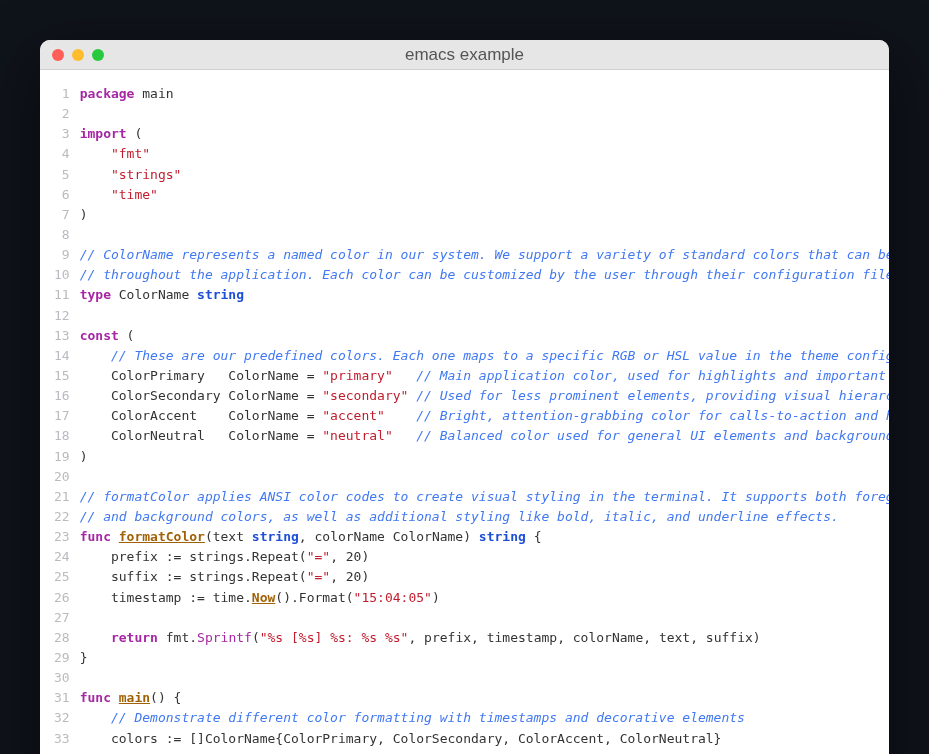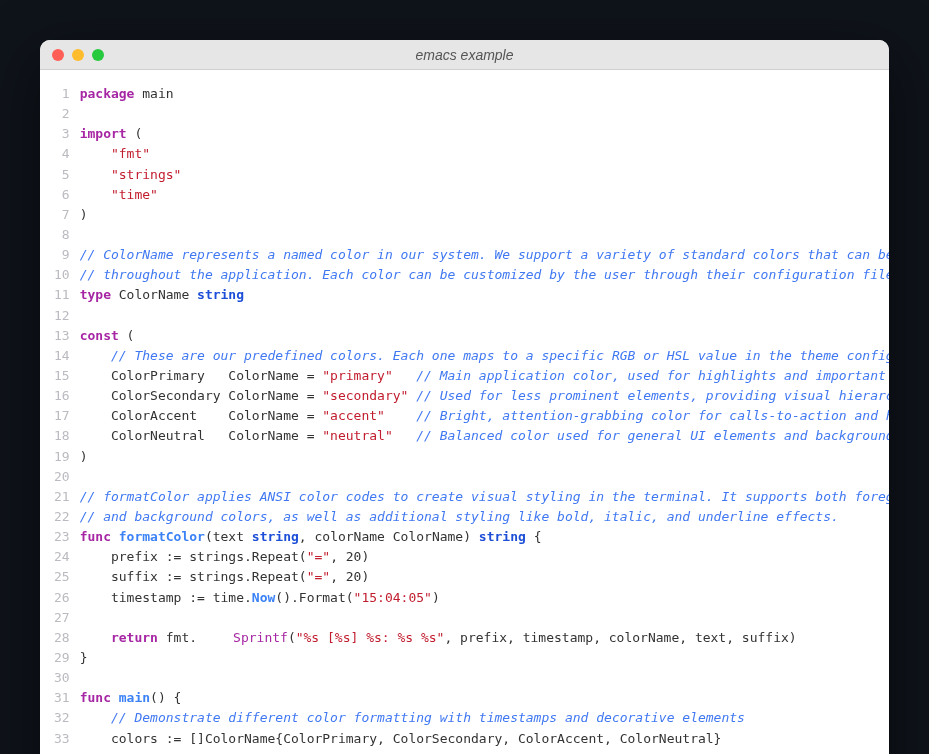--- a/index.html
+++ b/index.html
@@ -36,25 +36,24 @@
     height: 12px;
     border-radius: 50%;
   }
   .red    { background: #ff5f56; }
   .yellow { background: #ffbd2e; }
   .green  { background: #27c93f; }
   .title {
     position: absolute;
     left: 0; right: 0;
     text-align: center;
-    font-size: 14px;
+    font-size: 17px;
     color: #555;
     font-family: -apple-system, BlinkMacSystemFont, "Segoe UI", sans-serif;
     pointer-events: none;
-    font-style: italic;
   }
   .editor {
     display: flex;
     font-size: 13px;
     line-height: 1.55;
     padding: 14px 0 18px 0;
     background: #fff;
   }
   .gutter {
     color: #babac0;
@@ -67,22 +66,22 @@
     white-space: pre;
     flex: 1;
     color: #333;
     padding-right: 20px;
   }
   
   .kw   { color: #a626a4; font-weight: 700; }   
   .type { color: #1d4ed8; font-weight: 600; }   
   .str  { color: #c21d2e; }                     
   .cmt  { color: #4078f2; font-style: italic; } 
-  .fn   { color: #3b82f6; font-weight: 600; }   
-  .fn2  { color: #a626a4; margin-left: 36px; }                     
+  .fn   { color: #a16207; font-weight: 600; text-decoration: underline; }   
+  .fn2  { color: #a626a4; }                     
 </style>
 </head>
 <body>
 
 <div class="window">
   <div class="titlebar">
     <div class="traffic-lights">
       <div class="light red"></div>
       <div class="light yellow"></div>
       <div class="light green"></div>

